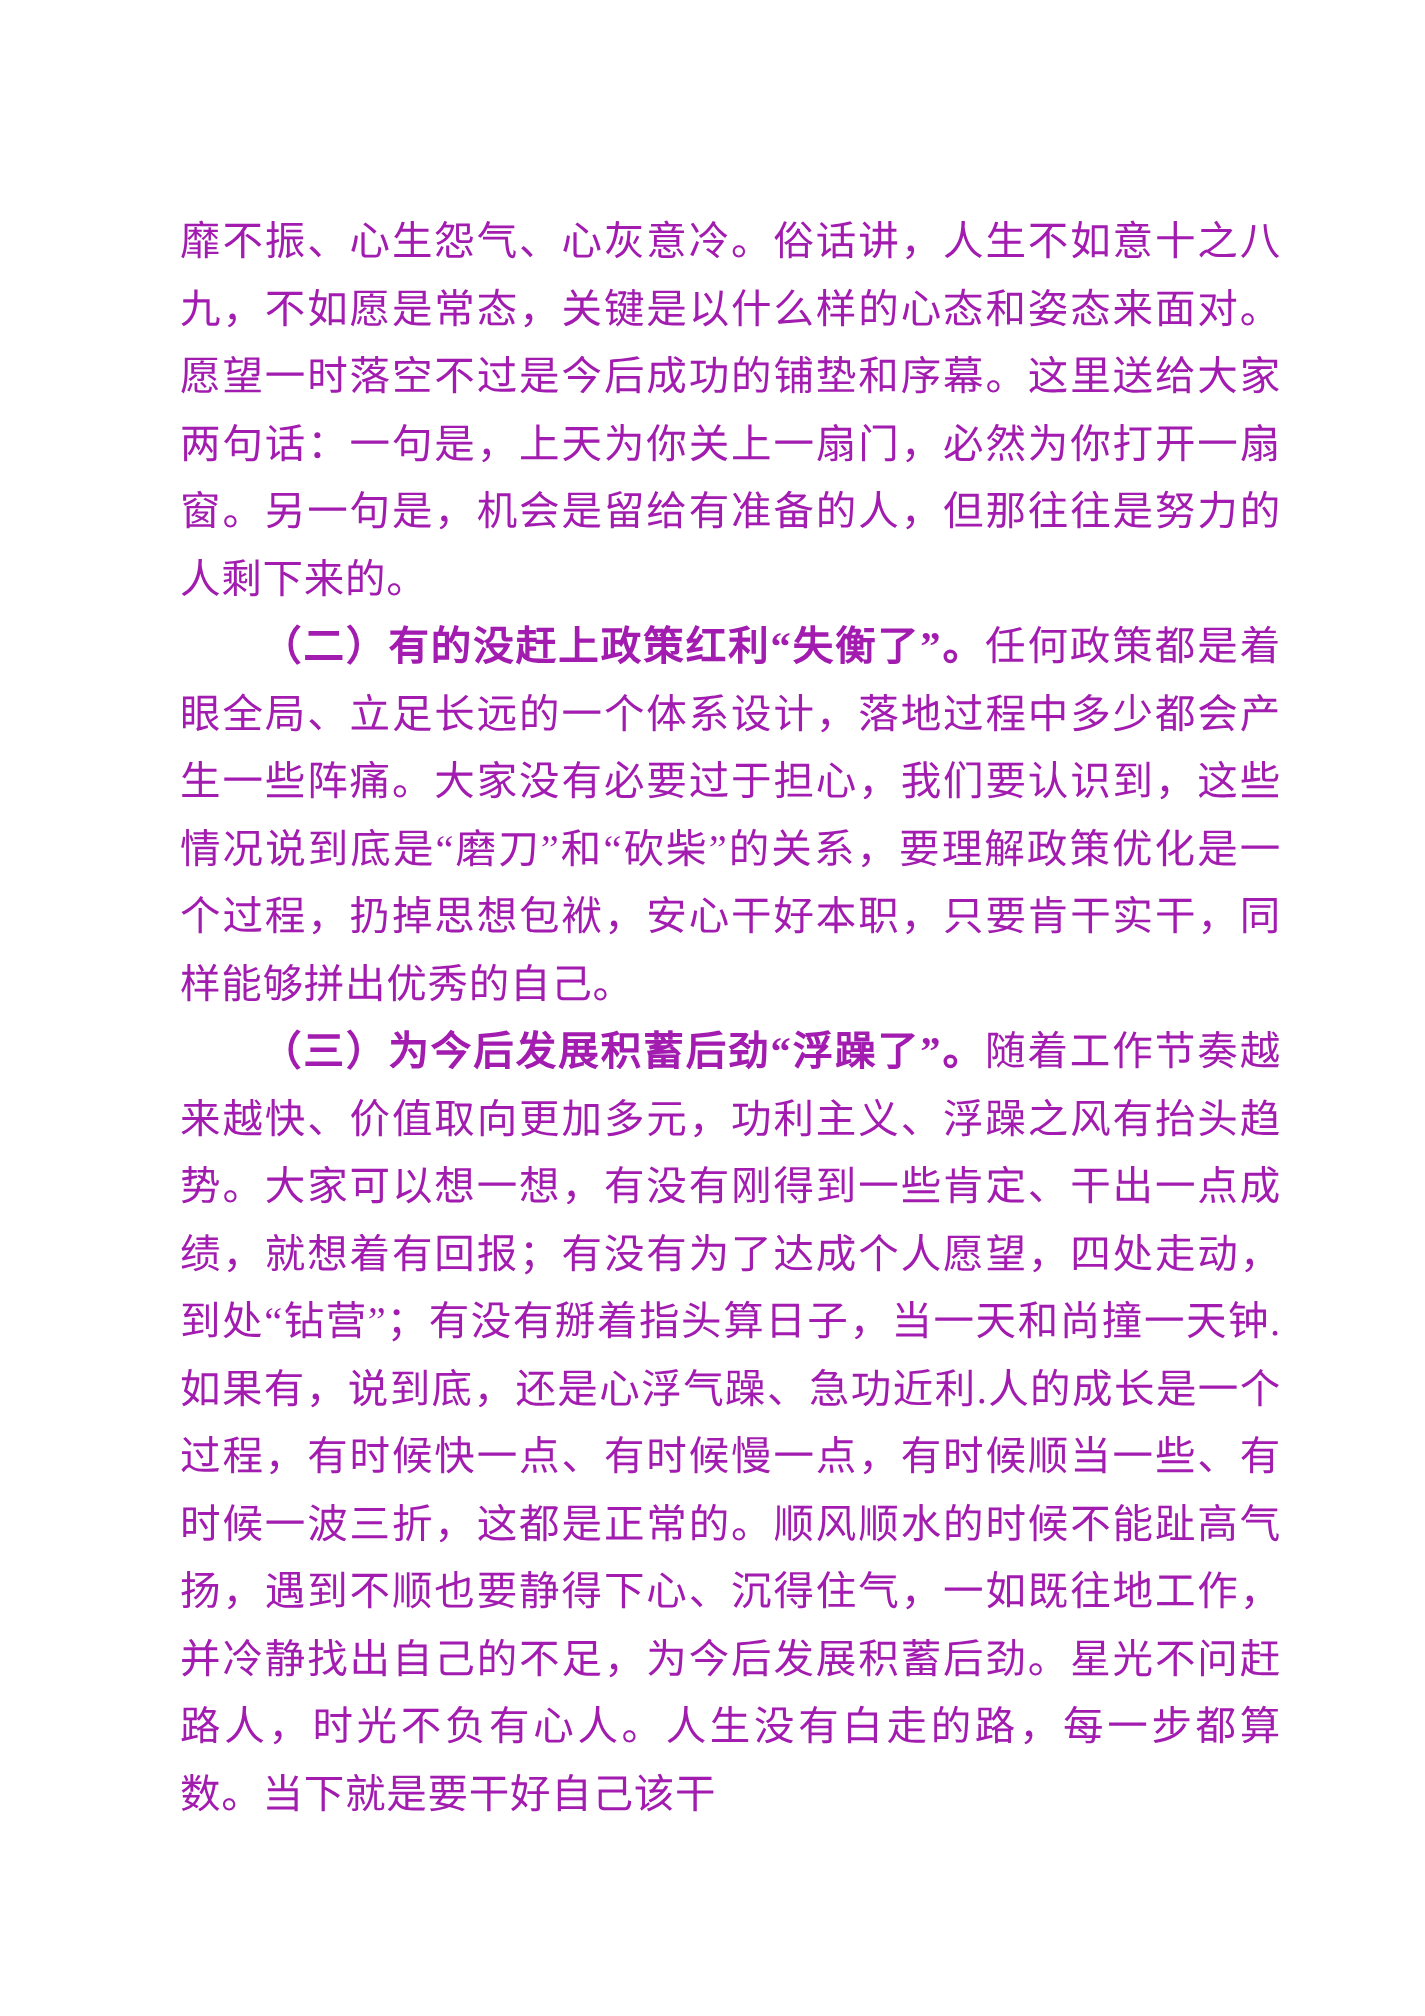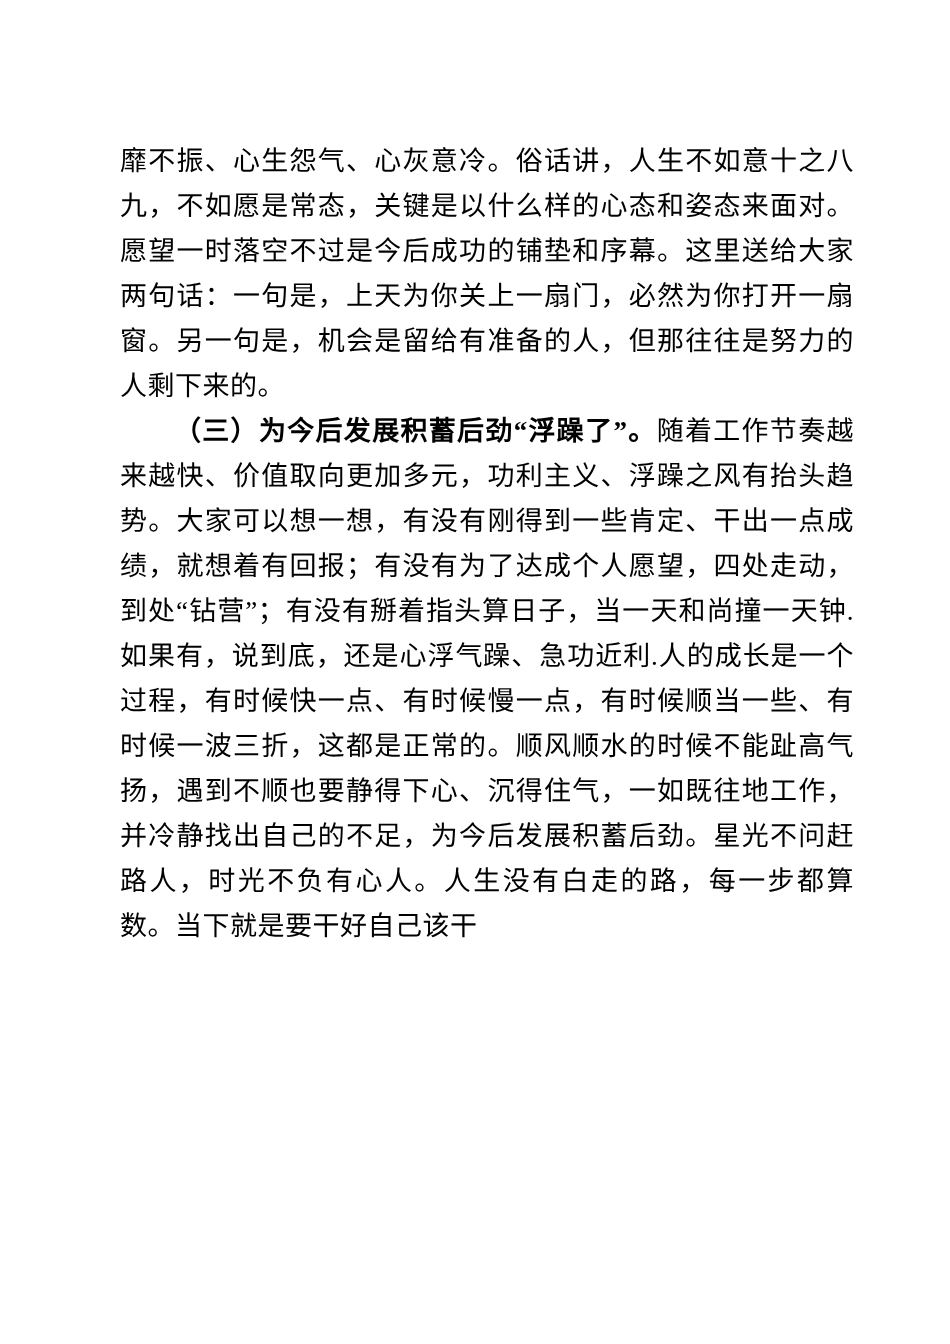--- a/index.html
+++ b/index.html
@@ -9,21 +9,21 @@
   }
   .page {
     position: relative;
     width: 950px;
     height: 1344px;
     background: #ffffff;
     box-sizing: border-box;
     padding: 139px 96px 0 120px;
     overflow: hidden;
     font-family: "Liberation Serif", serif;
-    color: #000000;
+    color: #a21caf;
   }
   .doc-body {
     width: 734px;
   }
   .para {
     margin: 0;
     font-size: 27px;
     line-height: 45px;
     text-align: justify;
     letter-spacing: 0.5px;
@@ -37,17 +37,18 @@
   }
 </style>
 </head>
 <body>
 
 <div class="page">
   <div class="doc-body">
 
     <p class="para noindent"><strong class="lead"></strong><span>靡不振、心生怨气、心灰意冷。俗话讲，人生不如意十之八九，不如愿是常态，关键是以什么样的心态和姿态来面对。愿望一时落空不过是今后成功的铺垫和序幕。这里送给大家两句话：一句是，上天为你关上一扇门，必然为你打开一扇窗。另一句是，机会是留给有准备的人，但那往往是努力的人剩下来的。</span></p>
 
+    <p class="para indent"><strong class="lead">（二）有的没赶上政策红利“失衡了”。</strong><span>任何政策都是着眼全局、立足长远的一个体系设计，落地过程中多少都会产生一些阵痛。大家没有必要过于担心，我们要认识到，这些情况说到底是“磨刀”和“砍柴”的关系，要理解政策优化是一个过程，扔掉思想包袱，安心干好本职，只要肯干实干，同样能够拼出优秀的自己。</span></p>
 
     <p class="para indent"><strong class="lead">（三）为今后发展积蓄后劲“浮躁了”。</strong><span>随着工作节奏越来越快、价值取向更加多元，功利主义、浮躁之风有抬头趋势。大家可以想一想，有没有刚得到一些肯定、干出一点成绩，就想着有回报；有没有为了达成个人愿望，四处走动，到处“钻营”；有没有掰着指头算日子，当一天和尚撞一天钟.如果有，说到底，还是心浮气躁、急功近利.人的成长是一个过程，有时候快一点、有时候慢一点，有时候顺当一些、有时候一波三折，这都是正常的。顺风顺水的时候不能趾高气扬，遇到不顺也要静得下心、沉得住气，一如既往地工作，并冷静找出自己的不足，为今后发展积蓄后劲。星光不问赶路人，时光不负有心人。人生没有白走的路，每一步都算数。当下就是要干好自己该干</span></p>
 
   </div>
 </div>
 
 </body></html>

